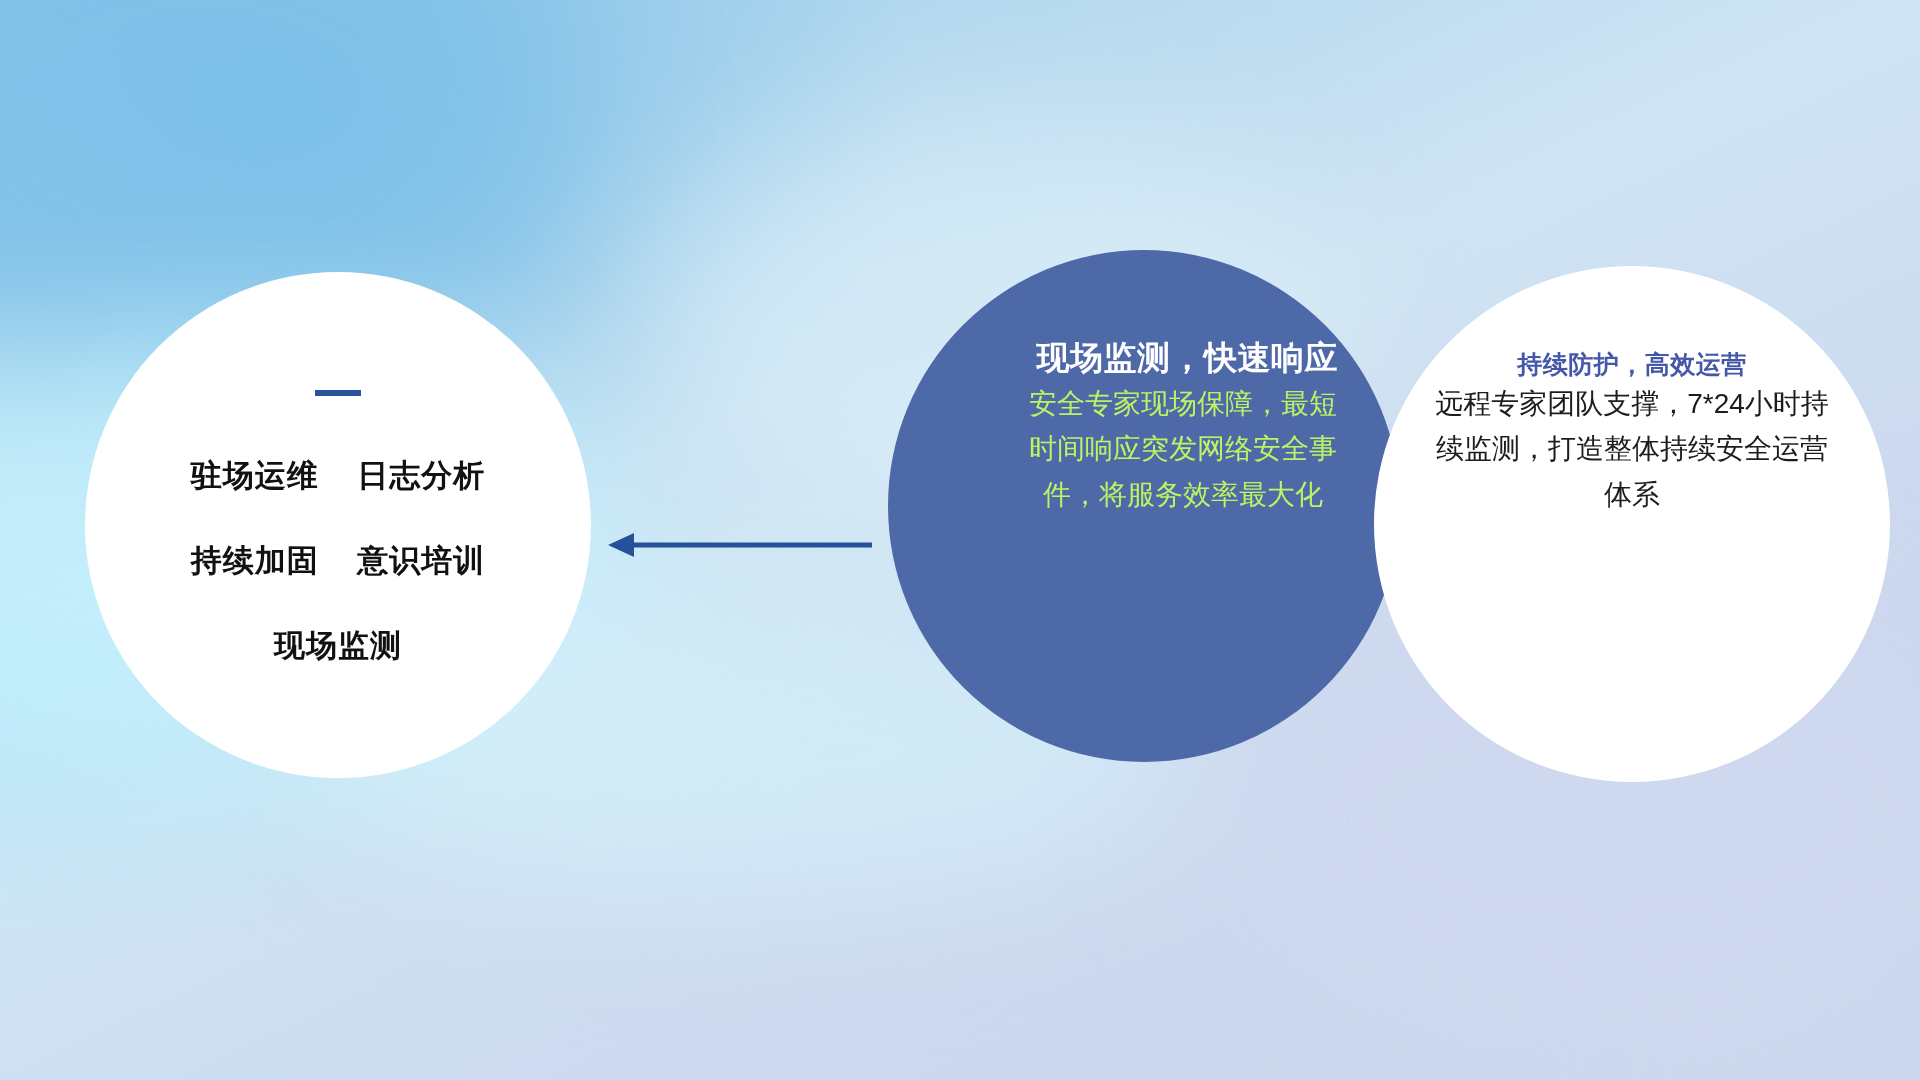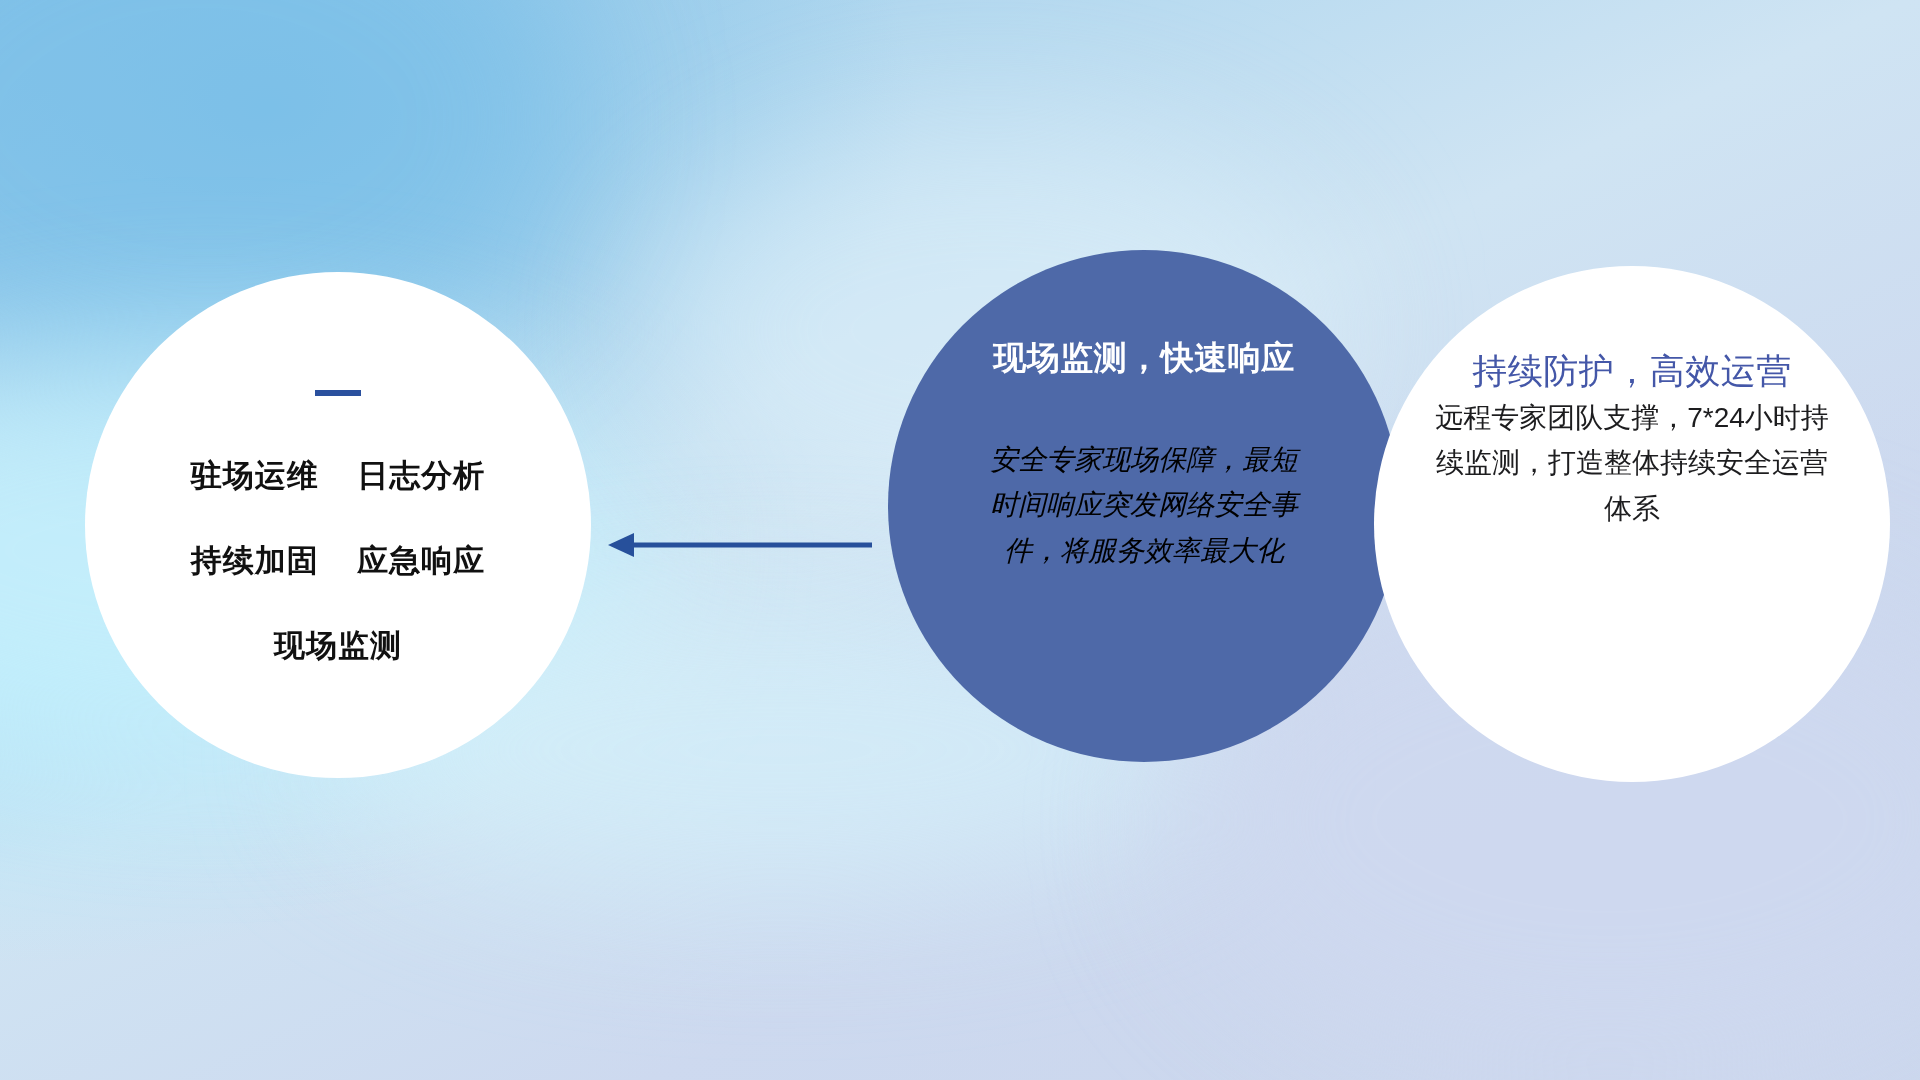--- a/index.html
+++ b/index.html
@@ -64,48 +64,47 @@
   }
   .left-line:last-child { margin-bottom:0; }
 
   
   #circle-mid {
     left:888px; top:250px;
     width:512px; height:512px;
     background:#4e69a8;
     padding:86px 62px 60px;
     justify-content:flex-start;
+    align-items:flex-end;
   }
   #mid-title {
     font-size:33px;
     font-weight:bold;
     color:#ffffff;
     letter-spacing:0.5px;
     white-space:nowrap;
   }
   #mid-body {
-    margin-top:56px;
     font-size:28px;
-    color:#000000;
+    color:#bef264;
     line-height:1.62;
     width:310px;
-    font-style:italic;
   }
 
   
   #circle-right {
     left:1374px; top:266px;
     width:516px; height:516px;
     background:#ffffff;
     padding:82px 52px 60px;
     justify-content:flex-start;
   }
   #right-title {
-    font-size:35px;
-    font-weight:normal;
+    font-size:25px;
+    font-weight:bold;
     color:#4457a8;
     letter-spacing:0.5px;
     white-space:nowrap;
     text-align:right;
   }
   #right-body {
     font-size:28px;
     color:#1d1d1f;
     line-height:1.62;
     width:404px;
@@ -125,21 +124,21 @@
 
   <div class="blob b3"></div>
   <div class="blob b1"></div>
   <div class="blob b5"></div>
   <div class="blob b2"></div>
   <div class="blob b4"></div>
 
   <div class="circle" id="circle-left">
     <div id="left-dash"></div>
     <div class="left-line">驻场运维    日志分析</div>
-    <div class="left-line">持续加固    应急响应</div>
+    <div class="left-line">持续加固    意识培训</div>
     <div class="left-line">现场监测</div>
   </div>
 
   <svg id="arrow" viewBox="0 0 280 50">
     <line x1="272" y1="25" x2="30" y2="25" stroke="#27509b" stroke-width="5"></line>
     <polygon points="8,25 34,13 34,37" fill="#27509b"></polygon>
   </svg>
 
   <div class="circle" id="circle-mid">
     <div id="mid-title">现场监测，快速响应</div>

